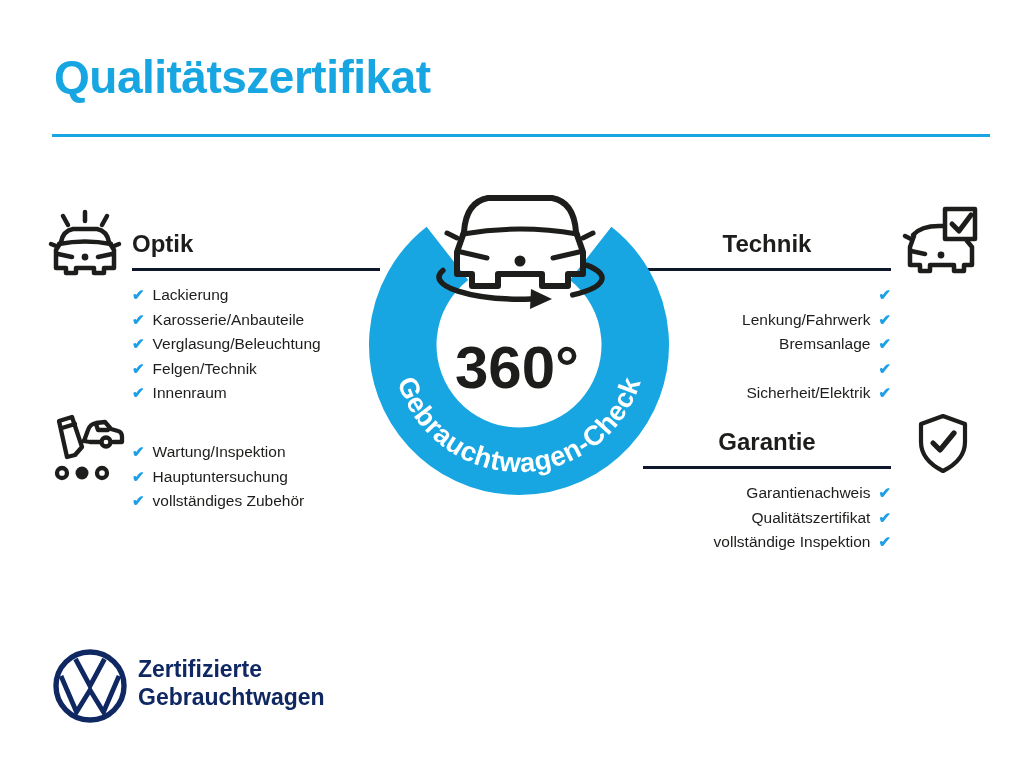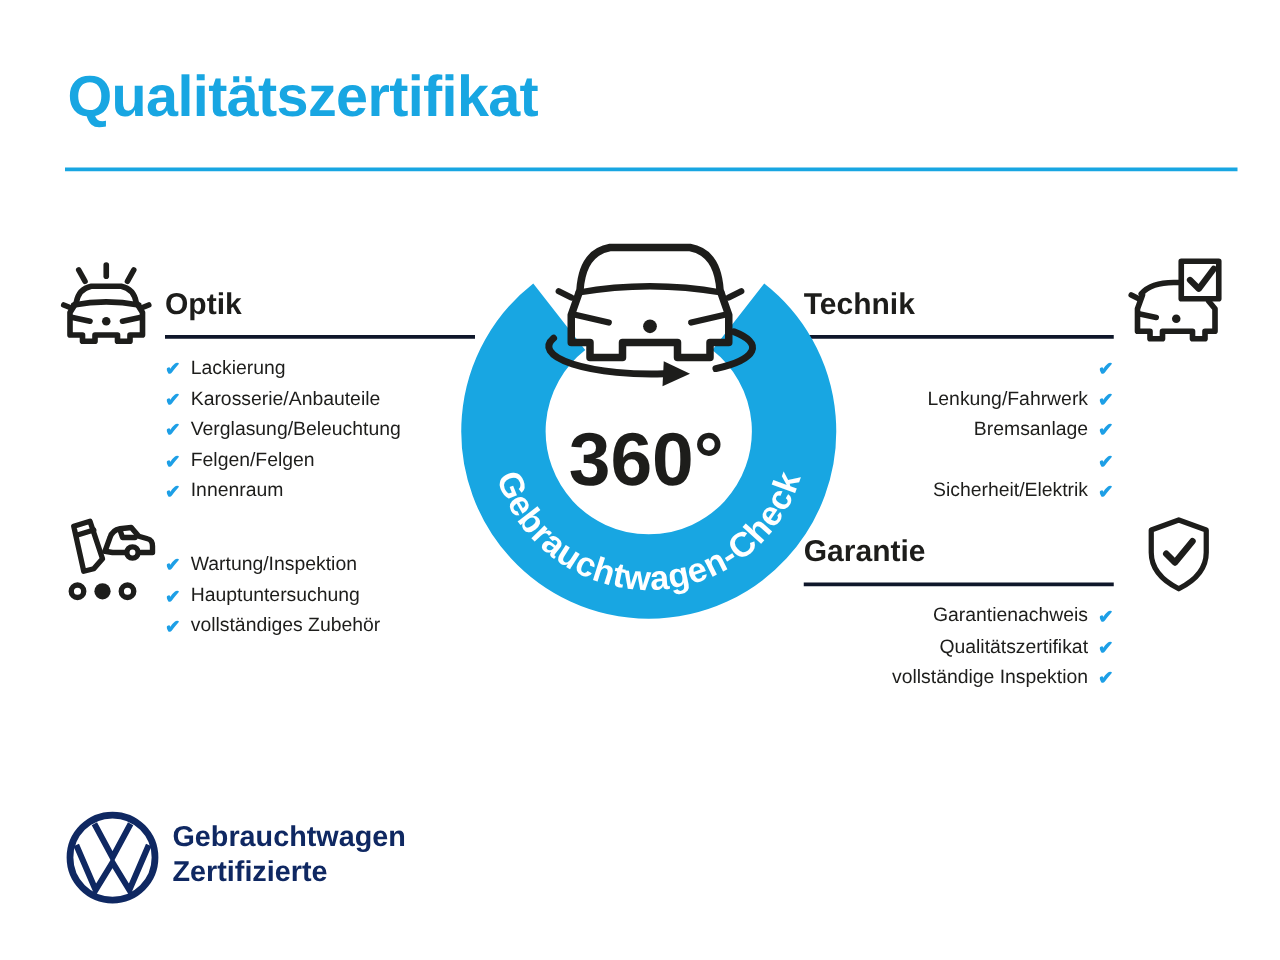--- a/index.html
+++ b/index.html
@@ -13,21 +13,21 @@
     left:54px;top:50px;font-size:46px;font-weight:bold;color:#18a6e2;
     letter-spacing:-0.5px;
   }
   #title-divider{left:52px;top:134px;width:938px;height:3px;background:#18a6e2;}
   
   .section{width:248px;}
   .section .hdr{
     font-size:24px;font-weight:bold;color:#1d1d1b;line-height:28px;
     padding-bottom:10px;border-bottom:3px solid #0f172a;
   }
-  .section.right .hdr{text-align:left;}
+  .section.right .hdr{text-align:center;}
   .section .items{margin-top:12px;}
   .item{display:flex;align-items:center;height:24.5px;font-size:15.5px;color:#1d1d1b;}
   .item .check{color:#1d9fe6;font-weight:bold;font-size:15px;margin-right:8px;}
   .section.right .item{justify-content:flex-end;}
   .section.right .item .check{margin-right:0;margin-left:8px;order:2;}
   .section.right .item .lbl{order:1;}
   #section-optik{left:132px;top:230px;}
   #section-technik{left:643px;top:230px;}
   #section-wartung{left:132px;top:428px;}
   #section-garantie{left:643px;top:428px;}
@@ -111,21 +111,21 @@
       <div class="item">
           <span class="check">✔</span>
           <span class="lbl">Karosserie/Anbauteile</span>
         </div>
       <div class="item">
           <span class="check">✔</span>
           <span class="lbl">Verglasung/Beleuchtung</span>
         </div>
       <div class="item">
           <span class="check">✔</span>
-          <span class="lbl">Felgen/Felgen</span>
+          <span class="lbl">Felgen/Technik</span>
         </div>
       <div class="item">
           <span class="check">✔</span>
           <span class="lbl">Innenraum</span>
         </div>
     </div>
   </div>
 
   <div class="abs section right" id="section-technik">
     <div class="hdr">Technik</div>
@@ -214,17 +214,17 @@
   </svg>
 
   <svg class="abs" id="vw-logo" width="76" height="76" viewBox="0 0 76 76">
     <g fill="none" stroke="#0f2862" stroke-linejoin="miter">
       <circle cx="38" cy="38" r="34" stroke-width="5.4"></circle>
       <path d="M23.5 11 L38 38 L52.5 11" stroke-width="4.8"></path>
       <path d="M9 28 L24.5 64 L38 42 L51.5 64 L67 28" stroke-width="4.8"></path>
     </g>
   </svg>
   <div class="abs" id="footer-text">
+    <div>Zertifizierte</div>
     <div>Gebrauchtwagen</div>
-    <div>Zertifizierte</div>
   </div>
 
 </div>
 
 </body></html>

